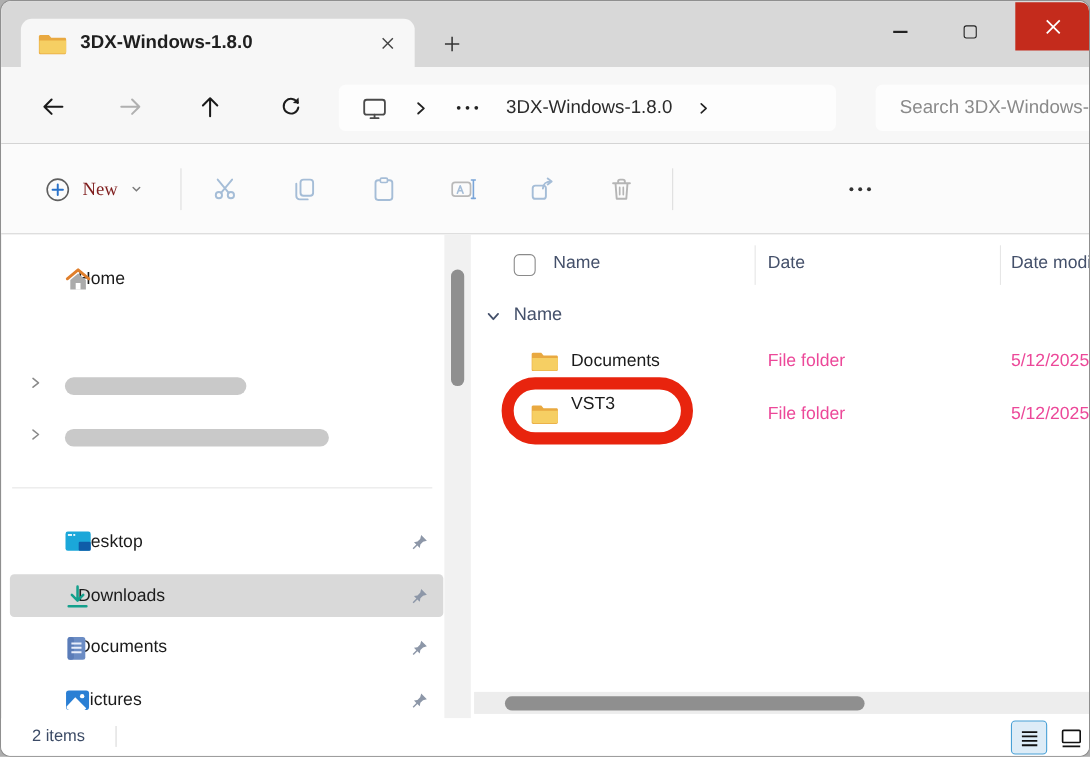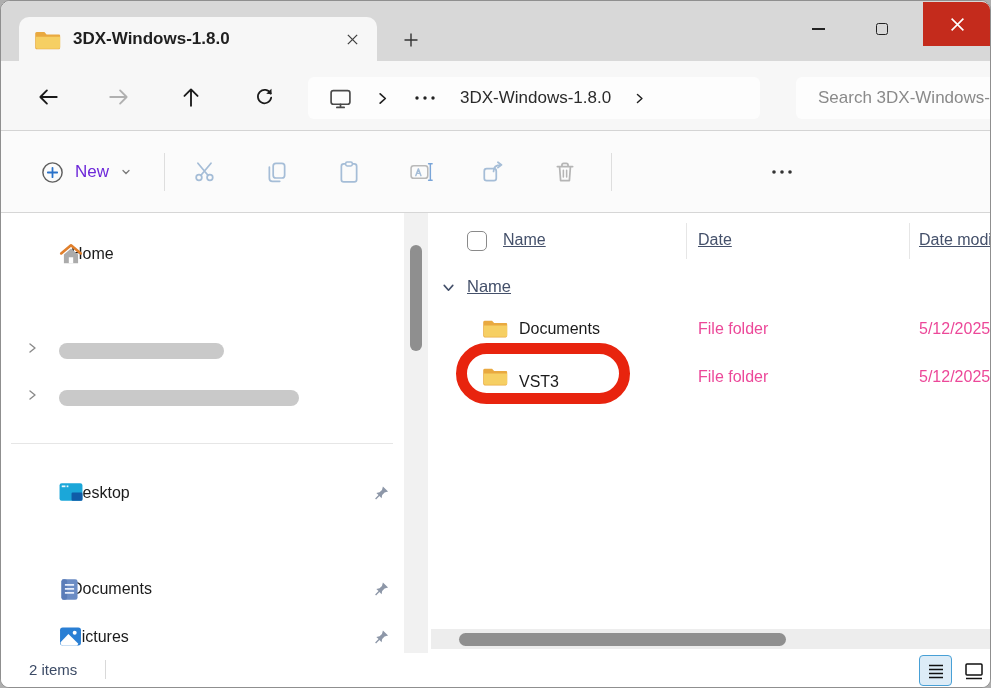--- a/index.html
+++ b/index.html
@@ -25,33 +25,33 @@
   .addressbar { left:307px; top:76px; width:452px; height:42px; background:#fdfdfd; border-radius:6px;
                 display:flex; align-items:center; padding-left:20px; }
   .crumb-txt { font-size:17px; color:#2b2b2b; white-space:nowrap; }
   .searchbox { left:795px; top:76px; width:230px; height:42px; background:#fdfdfd; border-radius:6px; display:flex; align-items:center; }
   .searchbox input { border:none; outline:none; background:transparent; font-family:"Liberation Sans",sans-serif;
                      font-size:17px; color:#8a8a8a; padding-left:22px; width:200px; }
   .searchbox input::placeholder { color:#8a8a8a; opacity:1; }
   
   .toolbar { left:0; top:130px; width:991px; height:82px; background:#fbfbfb; border-bottom:1px solid #d6d6d6; }
   .tool-btn { top:148px; height:46px; display:flex; align-items:center; justify-content:center; border-radius:5px; }
-  .tool-label { font-size:17px; color:#6d28d9; }
+  .tool-label { font-size:17px; color:#7f1d1d;font-family:Liberation Serif, serif; }
   .v-div { top:152px; width:1px; height:38px; background:#dedede; }
   
   .side-item { left:8px; width:394px; height:36px; display:flex; align-items:center; padding-left:50px; border-radius:4px; }
   .side-label { font-size:16px; color:#1b1b1b; margin-left:12px; }
   .side-icon { position:absolute; left:50px; top:50%; transform:translateY(-50%); width:24px; height:22px; }
   .pin { position:absolute; right:14px; top:50%; transform:translateY(-50%); }
   .pill { background:#c9c9c9; height:16px; border-radius:8px; }
   .tree-chev { position:absolute; left:24px; }
   .sel { background:#d9d9d9; }
   .scrolltrack-v { left:403px; top:212px; width:24px; height:440px; background:#f1f1f1; }
   .scrollthumb-v { left:409px; top:244px; width:12px; height:106px; background:#8f8f8f; border-radius:6px; }
-  .col-head { font-size:16px; color:#44506a; white-space:nowrap;text-decoration:underline; }
+  .col-head { font-size:16px; color:#44506a; white-space:nowrap; }
   .cell-sec { font-size:16px; color:#ec4899; white-space:nowrap; }
   .cell-name { font-size:16px; color:#1b1b1b; white-space:nowrap; }
   .checkbox { left:466px; top:230px; width:20px; height:20px; border:1.6px solid #8a8a8a; border-radius:5px; background:#fff; }
   .col-div { top:222px; width:1px; height:36px; background:#e6e6e6; }
   .annotation { left:455px; top:342px; width:174px; height:61px; border:11px solid #e8240e; border-radius:31px;
                 pointer-events:none; z-index:50; }
   .scrolltrack-h { left:430px; top:628px; width:561px; height:20px; background:#ededed; }
   .scrollthumb-h { left:458px; top:632px; width:327px; height:13px; background:#8f8f8f; border-radius:7px; }
   
   .statusbar { left:0; top:652px; width:991px; height:36px; background:#fff; }
@@ -266,20 +266,33 @@
       </svg>
     </span>
     <span class="side-label">Desktop</span>
     <span class="pin">
       <svg width="15" height="15" viewBox="0 0 16 16">
           <path d="M9.5 1 l5.5 5.5 -3.7 1 -2.6 2.6 -.6 3.4 -2.3 -2.3 -3.6 3.6 -1 -1 3.6 -3.6 -2.3 -2.3 3.4 -.6 2.6 -2.6 z" fill="#8d97a8"></path>
         </svg>
     </span>
   </div>
 
+  <div class="abs side-item sel" style="top:521px; height:39px;">
+    <span class="side-icon">
+      <svg width="23" height="23" viewBox="0 0 20 20">
+        <path d="M10 2 V12 M5.5 8.5 L10 13 L14.5 8.5 M3 17.5 H17" stroke="#14a08c" stroke-width="2" fill="none" stroke-linecap="round" stroke-linejoin="round"></path>
+      </svg>
+    </span>
+    <span class="side-label">Downloads</span>
+    <span class="pin">
+      <svg width="15" height="15" viewBox="0 0 16 16">
+          <path d="M9.5 1 l5.5 5.5 -3.7 1 -2.6 2.6 -.6 3.4 -2.3 -2.3 -3.6 3.6 -1 -1 3.6 -3.6 -2.3 -2.3 3.4 -.6 2.6 -2.6 z" fill="#8d97a8"></path>
+        </svg>
+    </span>
+  </div>
 
   <div class="abs side-item" style="top:570px;">
     <span class="side-icon">
       <svg width="21" height="23" viewBox="0 0 18 20">
         <rect x="2" y="1" width="14" height="18" rx="2" fill="#6b8cc4"></rect>
         <rect x="2" y="1" width="5" height="18" rx="2" fill="#5a7cb8"></rect>
         <path d="M5 6 h8 M5 9.5 h8 M5 13 h8" stroke="#e8eefb" stroke-width="1.6"></path>
       </svg>
     </span>
     <span class="side-label">Documents</span>
@@ -332,21 +345,21 @@
   <span class="abs cell-name" style="left:518px; top:319px;">Documents</span>
   <span class="abs cell-sec" style="left:697px; top:319px;">File folder</span>
   <span class="abs cell-sec" style="left:918px; top:319px;">5/12/2025</span>
 
   <div class="abs" style="left:482px; top:365px;">
     <svg width="25" height="20" viewBox="0 0 24 19">
       <path d="M1.5 2.5h7.2l2 2.3h11.3c.7 0 1.2.5 1.2 1.2v11c0 .8-.7 1.5-1.5 1.5h-20C.9 18.5.2 17.8.2 17V4c0-.8.6-1.5 1.3-1.5z" fill="#e9a940"></path>
       <path d="M.8 7h22.4v9.5c0 .8-.7 1.5-1.5 1.5H2.3c-.8 0-1.5-.7-1.5-1.5z" fill="#f6cf63"></path>
     </svg>
   </div>
-  <span class="abs cell-name" style="left:518px; top:372px;">VST3</span>
+  <span class="abs cell-name" style="left:518px; top:358px;">VST3</span>
   <span class="abs cell-sec" style="left:697px; top:367px;">File folder</span>
   <span class="abs cell-sec" style="left:918px; top:367px;">5/12/2025</span>
 
   <div class="abs annotation"></div>
 
   <div class="abs scrolltrack-h"></div>
   <div class="abs scrollthumb-h"></div>
 
   <div class="abs statusbar"></div>
   <span class="abs status-count">2 items</span>

